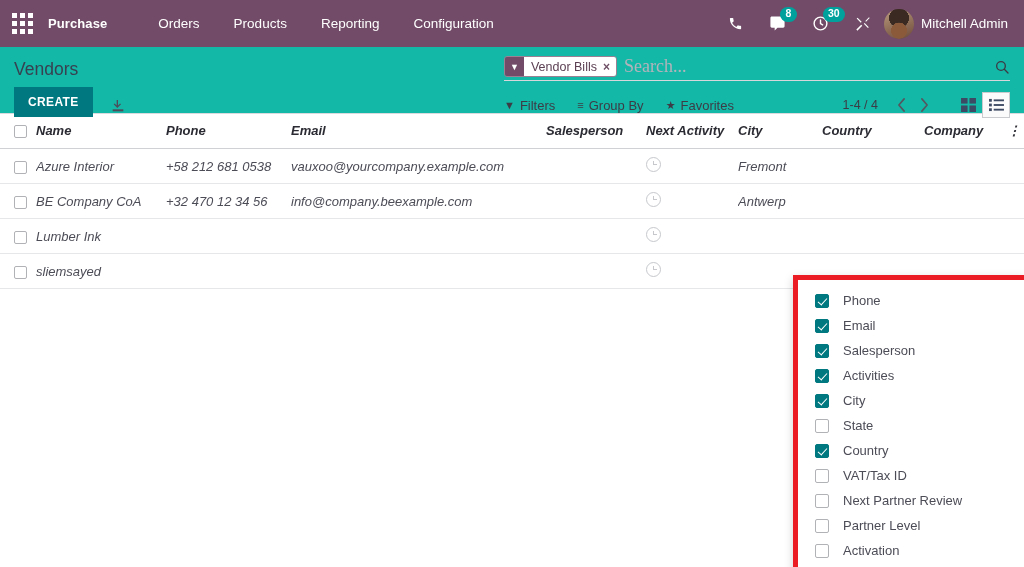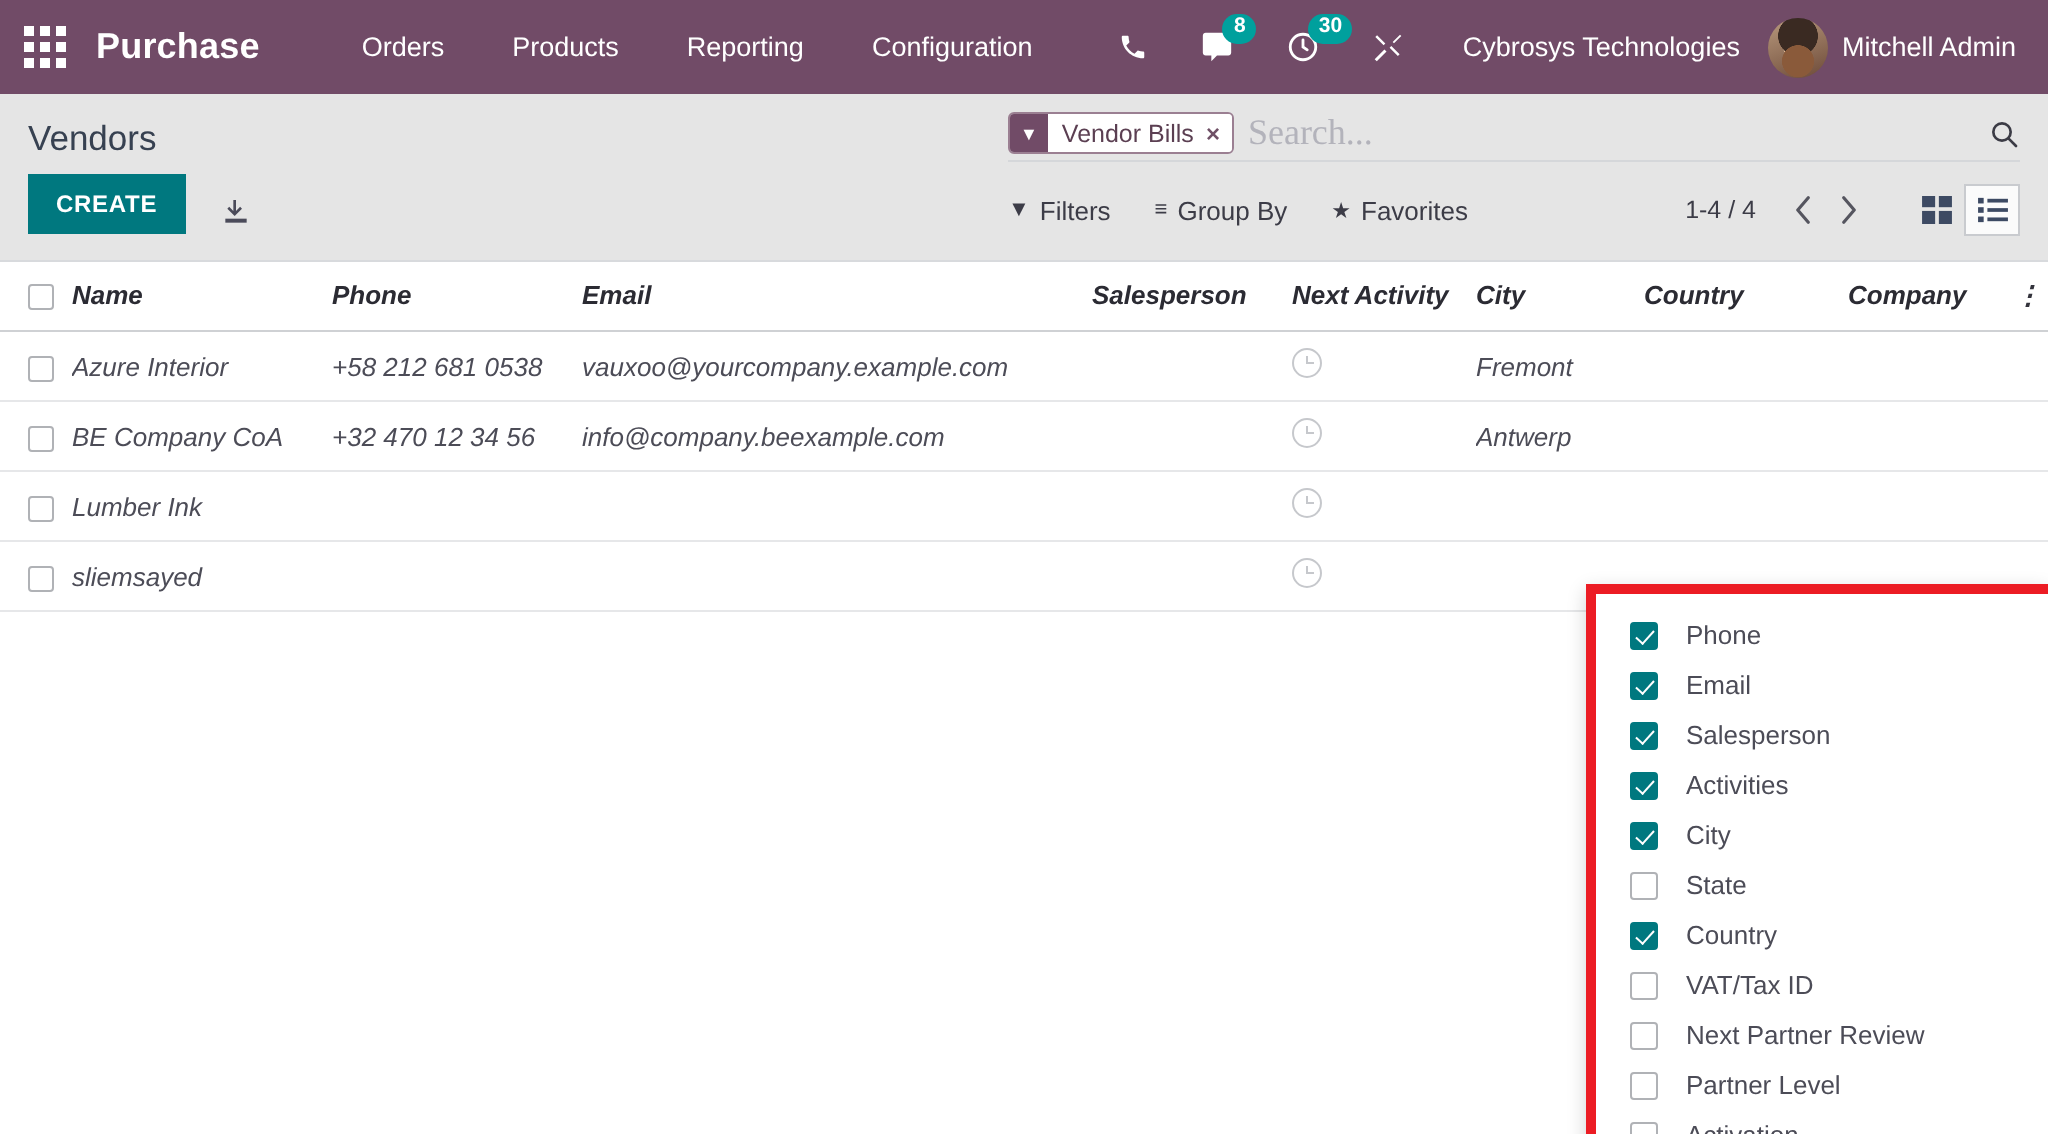--- a/index.html
+++ b/index.html
@@ -24,21 +24,21 @@
     width: 22px; height: 22px;
     margin-left: 12px; margin-right: 14px;
     display: grid;
     grid-template-columns: repeat(3, 5px);
     grid-template-rows: repeat(3, 5px);
     gap: 3px;
     cursor: pointer;
   }
   .apps-grid i { background: #ffffff; display: block; width: 5px; height: 5px; }
   .brand {
-    font-size: 18px; font-weight: bold;
+    font-size: 13px; font-weight: bold;
     letter-spacing: .1px;
     margin-right: 34px;
     cursor: pointer;
   }
   .nav-item {
     font-size: 13.5px;
     padding: 0 17px;
     line-height: 47px;
     cursor: pointer;
     white-space: nowrap;
@@ -91,24 +91,24 @@
       radial-gradient(circle at 38% 48%, #f0c9a4 0 16%, transparent 17%),
       linear-gradient(160deg, #b99a7e, #6d4a38);
     background-color: #9c7a5c;
     flex: none;
     overflow: hidden;
   }
   .user-name { font-size: 13.5px; white-space: nowrap; }
 
   
   .control-panel {
-    background: #e5e5e5;
+    background: #14b8a6;
     border-bottom: 1px solid #d8dadd;
     padding: 0 14px;
-    height: 84px;
+    height: 67px;
     position: relative;
   }
   .cp-row { display: flex; align-items: flex-start; }
   .cp-left { width: 490px; flex: none; }
   .page-title {
     font-size: 17.5px;
     color: #374151;
     padding-top: 12px;
     line-height: 1.2;
   }
@@ -390,21 +390,20 @@
         <circle cx="12" cy="12" r="9"></circle>
         <path d="M12 7v5l3 2" stroke-linecap="round"></path>
       </svg>
       <span class="badge">30</span>
     </div>
     <div class="nav-icon">
       <svg width="16" height="16" viewBox="0 0 24 24" fill="#ffffff">
         <path d="M2.5 3.8l1.3-1.3 6.2 6.2-1.3 1.3zM21 2l-5.5 5.5 1 1L22 3zM14.5 10.5l-1.3 1.3 6.2 6.2 1.3-1.3zM9.3 13.1L2 20.4 3.6 22l7.3-7.3z"></path>
       </svg>
     </div>
-    <div class="company-name">Cybrosys Technologies</div>
     <div class="user-menu">
       <div class="avatar"></div>
       <span class="user-name">Mitchell Admin</span>
     </div>
   </div>
 </div>
 
 <div class="control-panel">
   <div class="cp-row">
     <div class="cp-left">

